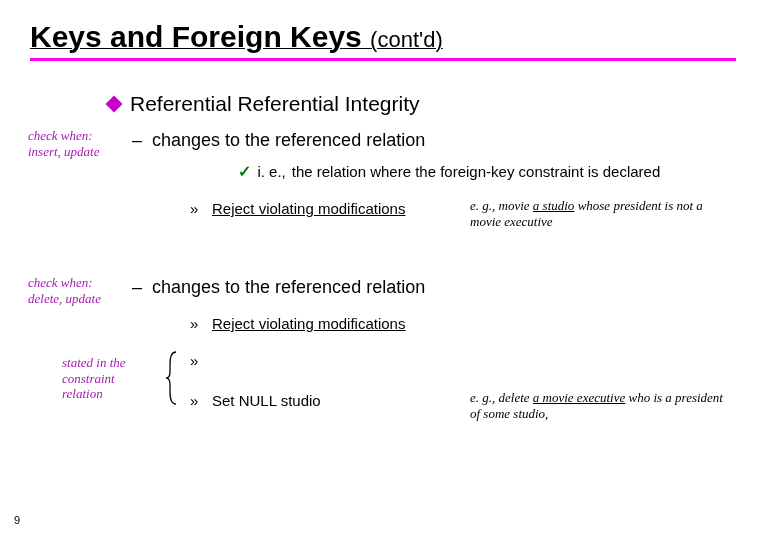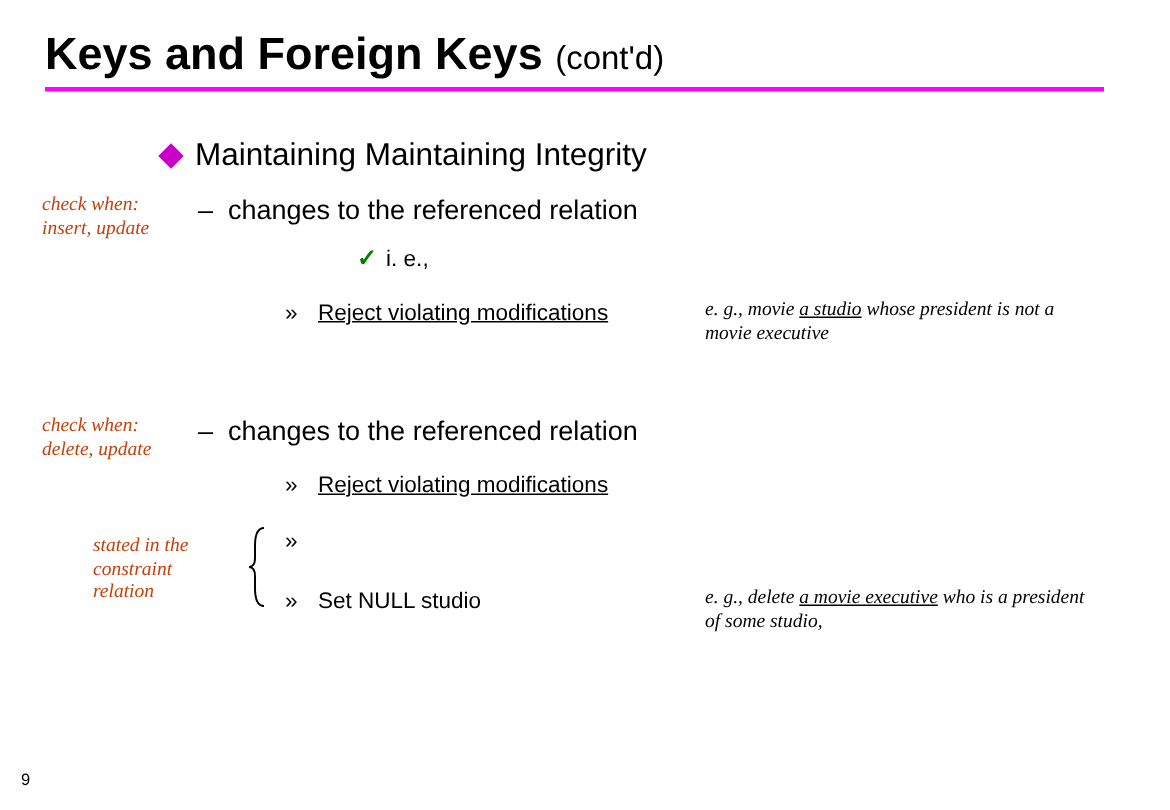--- a/index.html
+++ b/index.html
@@ -9,20 +9,21 @@
     background: #ffffff;
     font-family: Arial, Helvetica, sans-serif;
     position: relative;
     overflow: hidden;
   }
   .slide {
     width: 100%;
     height: 100%;
     padding: 20px 44px 20px 30px;
     position: relative;
+    text-decoration: underline;
   }
   .title-block {
     border-bottom: 3px solid #ff00ff;
     padding-bottom: 4px;
     margin-bottom: 24px;
   }
   .title-main {
     font-size: 30px;
     font-weight: bold;
     color: #000;
@@ -51,21 +52,21 @@
   }
   .main-topic {
     font-size: 21px;
     color: #000;
   }
   .note-left {
     position: absolute;
     font-family: 'Comic Sans MS', cursive;
     font-style: italic;
     font-size: 13px;
-    color: #c2410c;
+    color: #a21caf;
     width: 95px;
     line-height: 1.2;
   }
   .note-left-1 { left: 28px; top: 128px; }
   .note-left-2 { left: 28px; top: 275px; }
   .note-left-3 {
     left: 62px;
     top: 355px;
     width: 95px;
   }
@@ -143,33 +144,34 @@
 <body>
 
 <div class="slide">
 
   <div class="title-block">
     <span class="title-main">Keys and Foreign Keys </span><span class="title-suffix">(cont'd)</span>
   </div>
 
   <div class="bullet-main">
     <div class="diamond"></div>
-    <span class="main-topic">Maintaining Maintaining Integrity</span>
+    <span class="main-topic">Referential Referential Integrity</span>
   </div>
 
   <div class="note-left note-left-1">check when: insert, update</div>
 
   <div class="dash-item dash-item-1">
     <span class="dash">–</span>
     <span>changes to the referenced relation</span>
   </div>
 
   <div class="check-line">
     <span class="checkmark">✓</span>
     <span>i. e.,</span>
+    <span>the relation where the foreign-key constraint is declared</span>
   </div>
 
   <div class="sub-item sub-1">
     <span class="guillemet">»</span>
     <span class="underline">Reject violating modifications</span>
   </div>
 
   <div class="example ex-1">
     <span class="eg">e. g.,</span>
     <span>movie </span><span class="ex-underline">a studio</span><span> whose president is not a movie executive</span>

